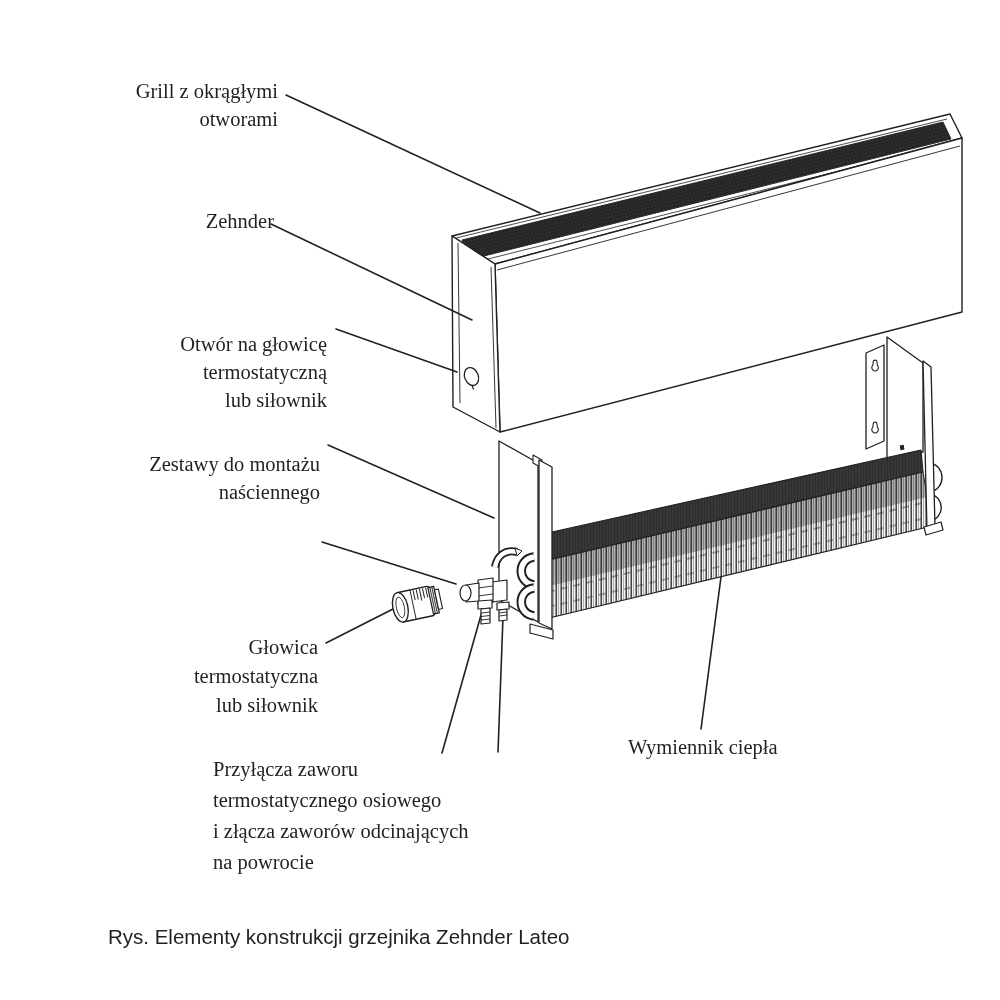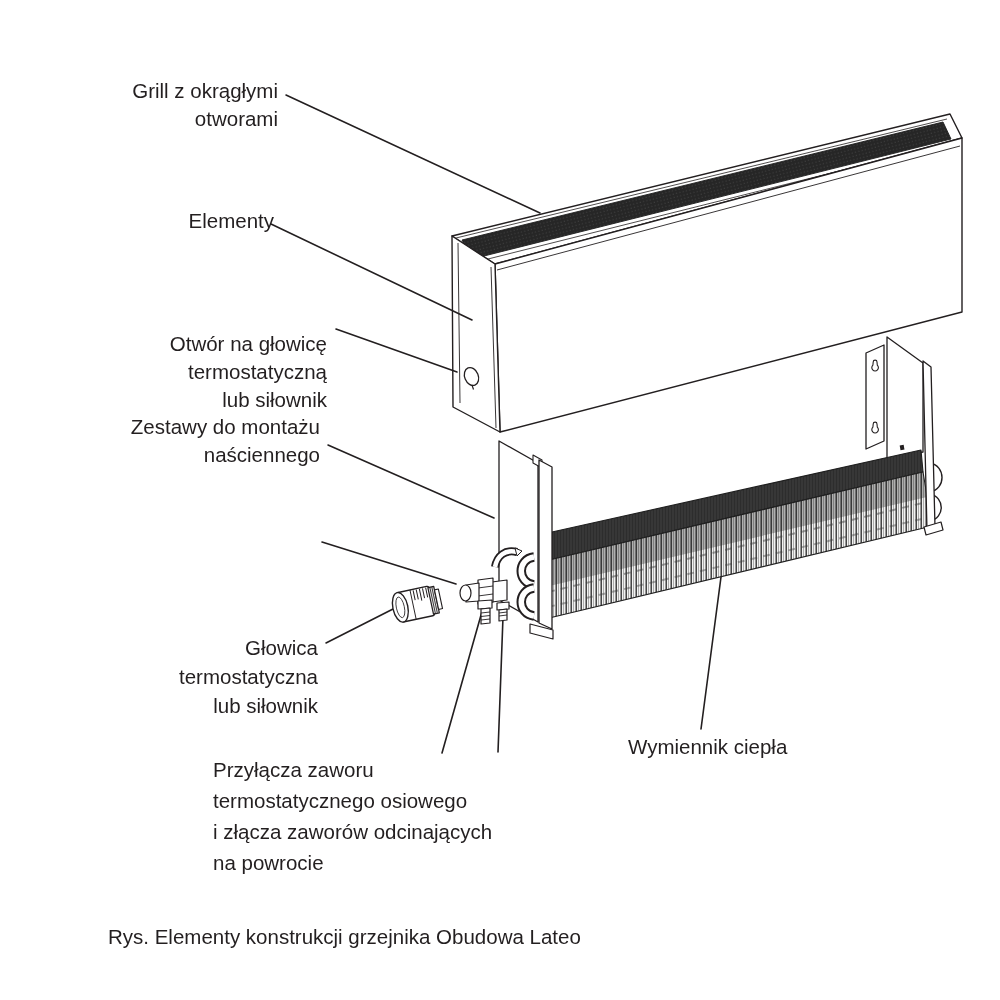--- a/index.html
+++ b/index.html
@@ -1,19 +1,19 @@
 <!DOCTYPE html>
 <html><head>
 <meta charset="utf-8">
 <style>
   html,body{margin:0;padding:0;background:#ffffff;}
   #page{position:relative;width:1000px;height:1000px;background:#ffffff;overflow:hidden;
         font-family:"Liberation Sans","DejaVu Sans",sans-serif;color:#231f20;}
   #diagram-svg{position:absolute;left:0;top:0;}
-  .lbl{position:absolute;font-size:20.5px;line-height:28px;white-space:pre-line;color:#231f20;}
+  .lbl{position:absolute;font-size:20.5px;line-height:28px;white-space:pre-line;color:#231f20;font-family:Liberation Serif, serif;}
   .lbl.right{text-align:right;}
   .lbl.wide{line-height:31px;}
   #caption{position:absolute;font-size:20.5px;color:#231f20;}
 </style>
 </head>
 <body>
 
 <div id="page">
 
   <svg id="diagram-svg" width="1000" height="1000" viewBox="0 0 1000 1000">
@@ -146,35 +146,35 @@
         <line x1="428.8" y1="590" x2="428.8" y2="600"></line>
       </g>
       <ellipse cx="400" cy="604" rx="7.5" ry="15"></ellipse>
       <ellipse cx="400" cy="604" rx="4" ry="10.5" stroke-width="0.8"></ellipse>
     </g>
   </svg>
 
   <div class="lbl right" style="right:722px;top:77px">Grill z okrągłymi
 otworami</div>
 
-  <div class="lbl right" style="right:726px;top:207px">Elementy</div>
+  <div class="lbl right" style="right:726px;top:207px">Zehnder</div>
 
   <div class="lbl right" style="right:673px;top:330px">Otwór na głowicę
 termostatyczną
 lub siłownik</div>
 
-  <div class="lbl right" style="right:680px;top:413px">Zestawy do montażu
+  <div class="lbl right" style="right:680px;top:450px">Zestawy do montażu
 naściennego</div>
 
 
   <div class="lbl right" style="right:682px;top:633px;line-height:29px">Głowica
 termostatyczna
 lub siłownik</div>
 
   <div class="lbl" style="left:628px;top:733px">Wymiennik ciepła</div>
 
   <div class="lbl wide" style="left:213px;top:754px">Przyłącza zaworu
 termostatycznego osiowego
 i złącza zaworów odcinających
 na powrocie</div>
 
-  <div id="caption" style="left:108px;top:925px">Rys. Elementy konstrukcji grzejnika Obudowa Lateo</div>
+  <div id="caption" style="left:108px;top:925px">Rys. Elementy konstrukcji grzejnika Zehnder Lateo</div>
 </div>
 
 </body></html>

